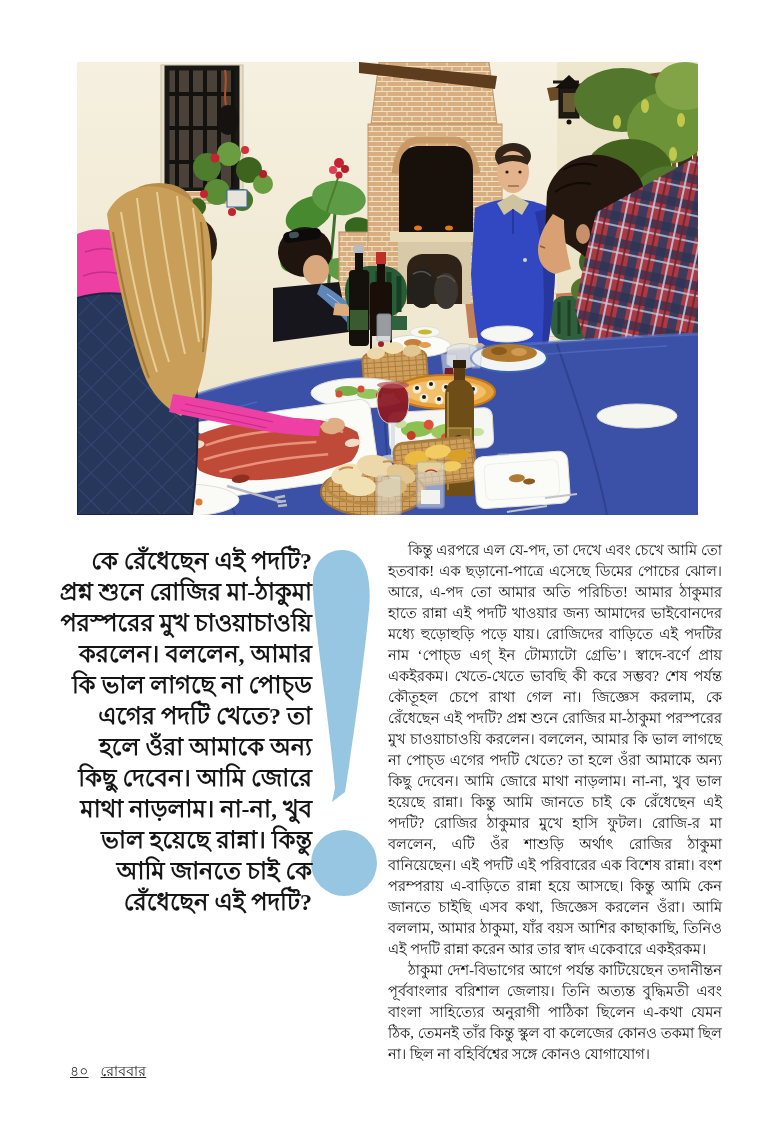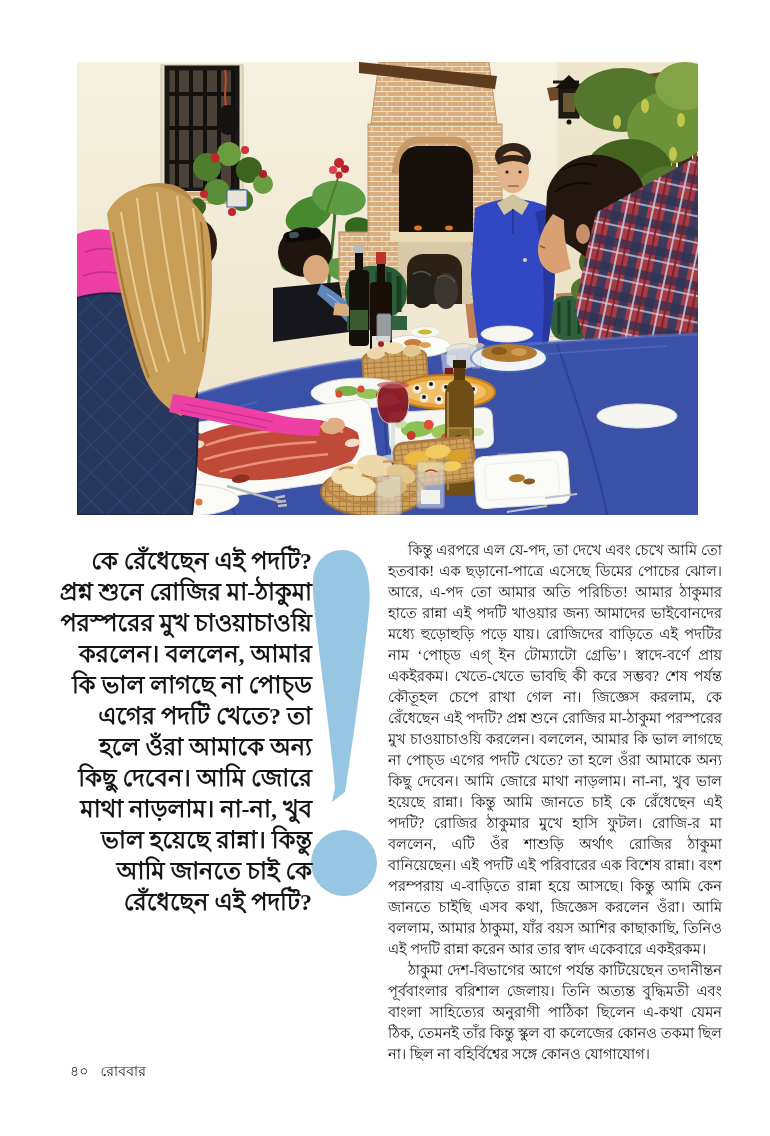--- a/index.html
+++ b/index.html
@@ -7,21 +7,21 @@
         font-family:"Liberation Serif", serif;color:#111;}
   .photo{position:absolute;left:77px;top:62px;width:621px;height:453px;margin:0;padding:0;}
   .photo svg{display:block;width:621px;height:453px;}
   .excl{position:absolute;left:303px;top:548px;width:80px;height:352px;}
   .pull-quote{position:absolute;left:56px;top:546px;width:256px;margin:0;
               font-size:24px;line-height:31px;font-weight:bold;text-align:right;color:#151515;font-family:Liberation Serif, serif;}
   .article{position:absolute;left:388px;top:540px;width:334px;
            font-size:14.6px;line-height:21px;text-align:justify;color:#141414;}
   .article p{margin:0;text-indent:20px;}
   .article p.first{text-indent:0;}
-  .footer{position:absolute;left:70px;top:1060px;font-size:14px;color:#222;letter-spacing:.2px;}
+  .footer{position:absolute;left:70px;top:1060px;font-size:14px;color:#222;letter-spacing:.2px;text-decoration:underline;}
   .footer .num{margin-right:12px;}
 </style>
 </head>
 <body>
 
 <div class="page">
 
   <figure class="photo" aria-label="একটি স্পেনীয় উঠোনে ইটের ফায়ারপ্লেসের সামনে নীল টেবিলক্লথে ঢাকা খাবার টেবিল ঘিরে পরিবার — হামোন, রুটি, ওয়াইন ও তাপাস; গোলাপি জ্যাকেটের নারী, নীল পোলো পরা পুরুষ ও লাল চেক শার্ট পরা পুরুষ।">
     <svg viewBox="0 0 621 453" preserveAspectRatio="none" role="img">
       <defs>

